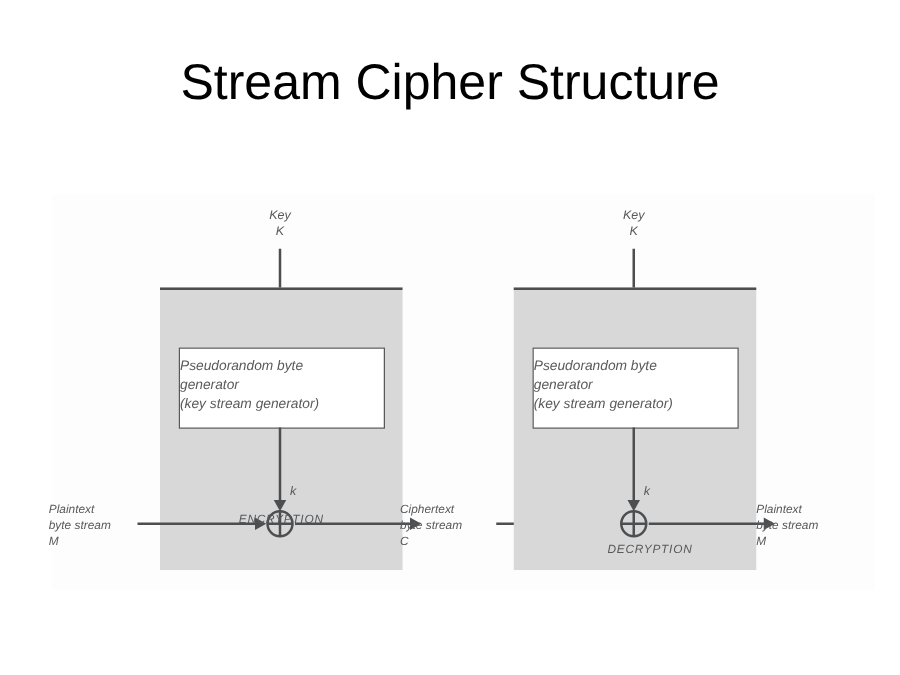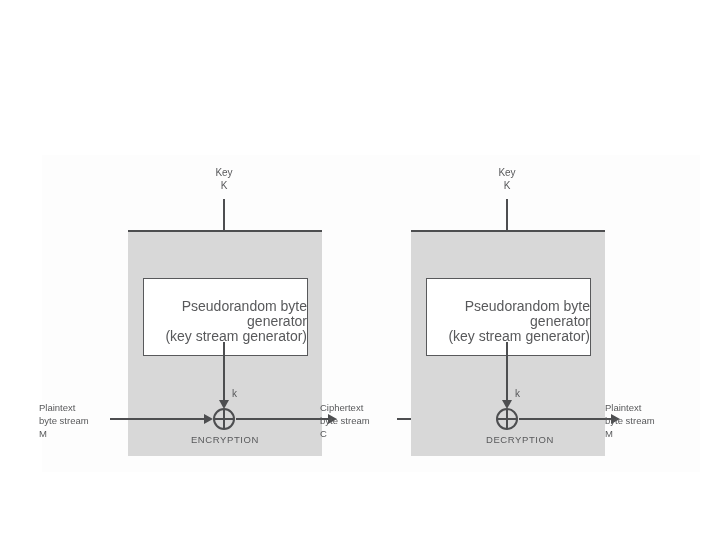--- a/index.html
+++ b/index.html
@@ -9,45 +9,46 @@
   }
   #title{
     position:absolute;left:0;top:44px;width:720px;text-align:center;
     font-size:40px;font-weight:400;color:#000000;letter-spacing:0px;
   }
   #figure-panel{
     position:absolute;left:42px;top:155px;width:658px;height:317px;
     background:#fdfdfd;
   }
   .abs{position:absolute;}
-  .dtext{color:#58595b;}
+  .dtext{color:#58595b;font-style:italic;}
   .key-label{width:60px;text-align:center;font-size:10px;line-height:13px;}
   .vline{width:2px;background:#4d4e50;}
   .hline{height:2px;background:#4d4e50;}
   .arrow-down{width:0;height:0;border-left:5px solid transparent;border-right:5px solid transparent;border-top:9px solid #4d4e50;}
   .arrow-right{width:0;height:0;border-top:5px solid transparent;border-bottom:5px solid transparent;border-left:9px solid #4d4e50;}
   .gray-box{background:#d8d8d8;border-top:2px solid #4d4e50;width:194px;height:224px;}
   .gen-box{
     width:163px;height:56px;background:#ffffff;border:1px solid #58595b;
-    text-align:right;font-size:14px;line-height:15px;padding-top:20px;
+    text-align:left;font-size:11px;line-height:15px;padding-top:7px;
   }
   .stream-label{width:90px;text-align:left;font-size:9.5px;line-height:13px;}
   .k-label{font-size:10px;}
   .op-label{width:120px;text-align:center;font-size:9.5px;letter-spacing:0.6px;}
   .xor{
     width:18px;height:18px;border:2px solid #4d4e50;border-radius:50%;background:transparent;
   }
   .xor::before{content:"";position:absolute;left:-1px;top:8px;width:20px;height:2px;background:#4d4e50;}
   .xor::after{content:"";position:absolute;left:8px;top:-1px;width:2px;height:20px;background:#4d4e50;}
 </style>
 </head>
 <body>
 
 <div id="slide">
 
+  <div id="title">Stream Cipher Structure</div>
 
   <div id="figure-panel"></div>
 
   <div class="abs key-label dtext" style="left:194px;top:166px;">
     <div>Key</div>
     <div>K</div>
   </div>
   <div class="abs vline" style="left:223px;top:199px;height:71px;"></div>
   <div class="abs arrow-down" style="left:219px;top:269px;"></div>
 
@@ -67,21 +68,21 @@
     <div>Plaintext</div>
     <div>byte stream</div>
     <div>M</div>
   </div>
 
   <div class="abs hline" style="left:110px;top:418px;width:96px;"></div>
   <div class="abs arrow-right" style="left:204px;top:414px;"></div>
 
   <div class="abs xor" style="left:213px;top:408px;"></div>
 
-  <div class="abs op-label dtext" style="left:165px;top:434px;">ENCRYPTION</div>
+  <div class="abs op-label dtext" style="left:165px;top:410px;">ENCRYPTION</div>
 
   <div class="abs hline" style="left:236px;top:418px;width:94px;"></div>
   <div class="abs arrow-right" style="left:328px;top:414px;"></div>
 
   <div class="abs stream-label dtext" style="left:320px;top:401px;">
     <div>Ciphertext</div>
     <div>byte stream</div>
     <div>C</div>
   </div>
 

